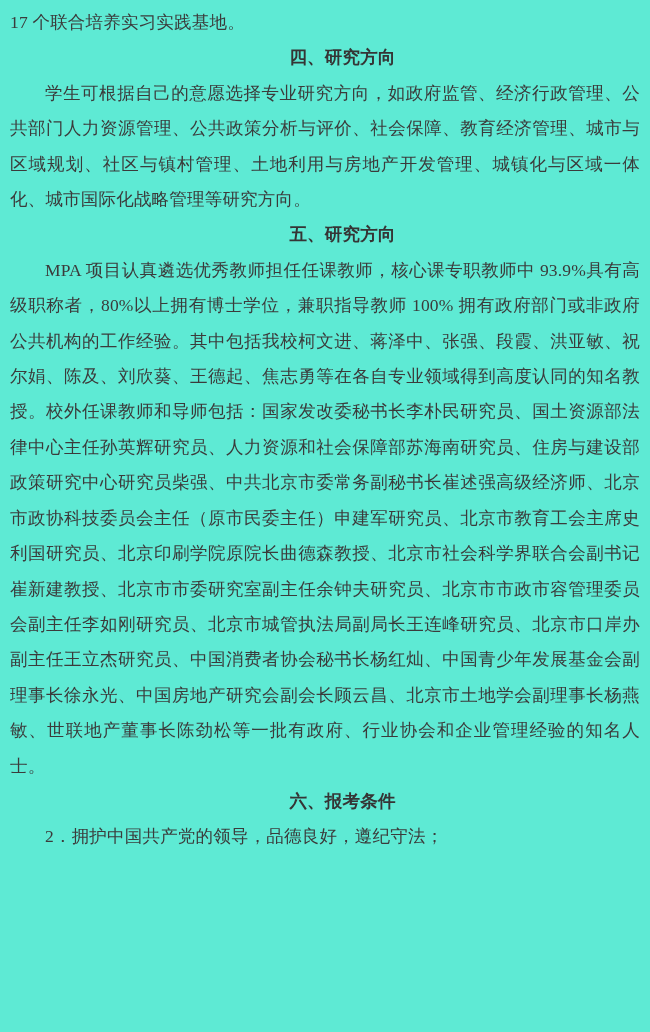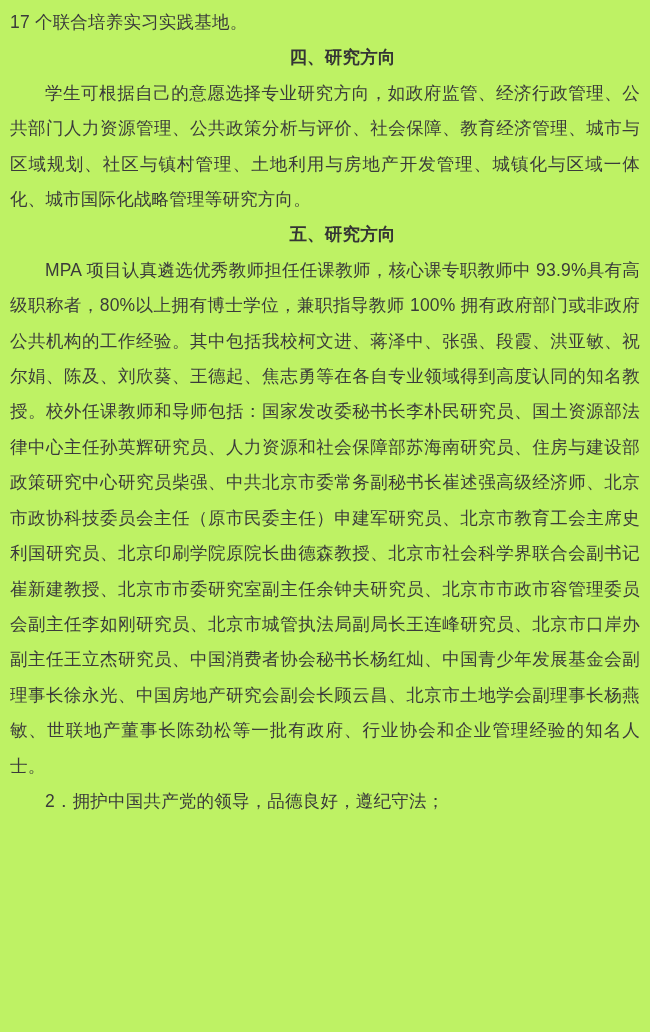--- a/index.html
+++ b/index.html
@@ -5,26 +5,26 @@
   html, body {
     margin: 0;
     padding: 0;
     background: #ffffff;
   }
   .page {
     position: relative;
     width: 650px;
     height: 1032px;
     box-sizing: border-box;
-    background: #bef264;
+    background: #5eead4;
     color: #3b3b3b;
     padding: 5px 10px 16px 10px;
     overflow: hidden;
     
-    font-family: Liberation Sans, sans-serif;
+    font-family: Liberation Serif, serif;
     font-size: 17.5px;
   }
   .page p {
     margin: 0;
     padding: 0;
     line-height: 35.4px;
     text-align: justify;
     letter-spacing: 0.2px;
   }
   .page p.plain {
@@ -51,20 +51,21 @@
   <p class="plain">17 个联合培养实习实践基地。</p>
 
   <p class="heading">四、研究方向</p>
 
   <p class="indent">学生可根据自己的意愿选择专业研究方向，如政府监管、经济行政管理、公共部门人力资源管理、公共政策分析与评价、社会保障、教育经济管理、城市与区域规划、社区与镇村管理、土地利用与房地产开发管理、城镇化与区域一体化、城市国际化战略管理等研究方向。</p>
 
   <p class="heading">五、研究方向</p>
 
   <p class="indent">MPA 项目认真遴选优秀教师担任任课教师，核心课专职教师中 93.9%具有高级职称者，80%以上拥有博士学位，兼职指导教师 100% 拥有政府部门或非政府公共机构的工作经验。其中包括我校柯文进、蒋泽中、张强、段霞、洪亚敏、祝尔娟、陈及、刘欣葵、王德起、焦志勇等在各自专业领域得到高度认同的知名教授。校外任课教师和导师包括：国家发改委秘书长李朴民研究员、国土资源部法律中心主任孙英辉研究员、人力资源和社会保障部苏海南研究员、住房与建设部政策研究中心研究员柴强、中共北京市委常务副秘书长崔述强高级经济师、北京市政协科技委员会主任（原市民委主任）申建军研究员、北京市教育工会主席史利国研究员、北京印刷学院原院长曲德森教授、北京市社会科学界联合会副书记崔新建教授、北京市市委研究室副主任余钟夫研究员、北京市市政市容管理委员会副主任李如刚研究员、北京市城管执法局副局长王连峰研究员、北京市口岸办副主任王立杰研究员、中国消费者协会秘书长杨红灿、中国青少年发展基金会副理事长徐永光、中国房地产研究会副会长顾云昌、北京市土地学会副理事长杨燕敏、世联地产董事长陈劲松等一批有政府、行业协会和企业管理经验的知名人士。</p>
 
+  <p class="heading">六、报考条件</p>
 
 
   <p class="indent">2．拥护中国共产党的领导，品德良好，遵纪守法；</p>
 
 
 
 
 </div>
 
 </body></html>

